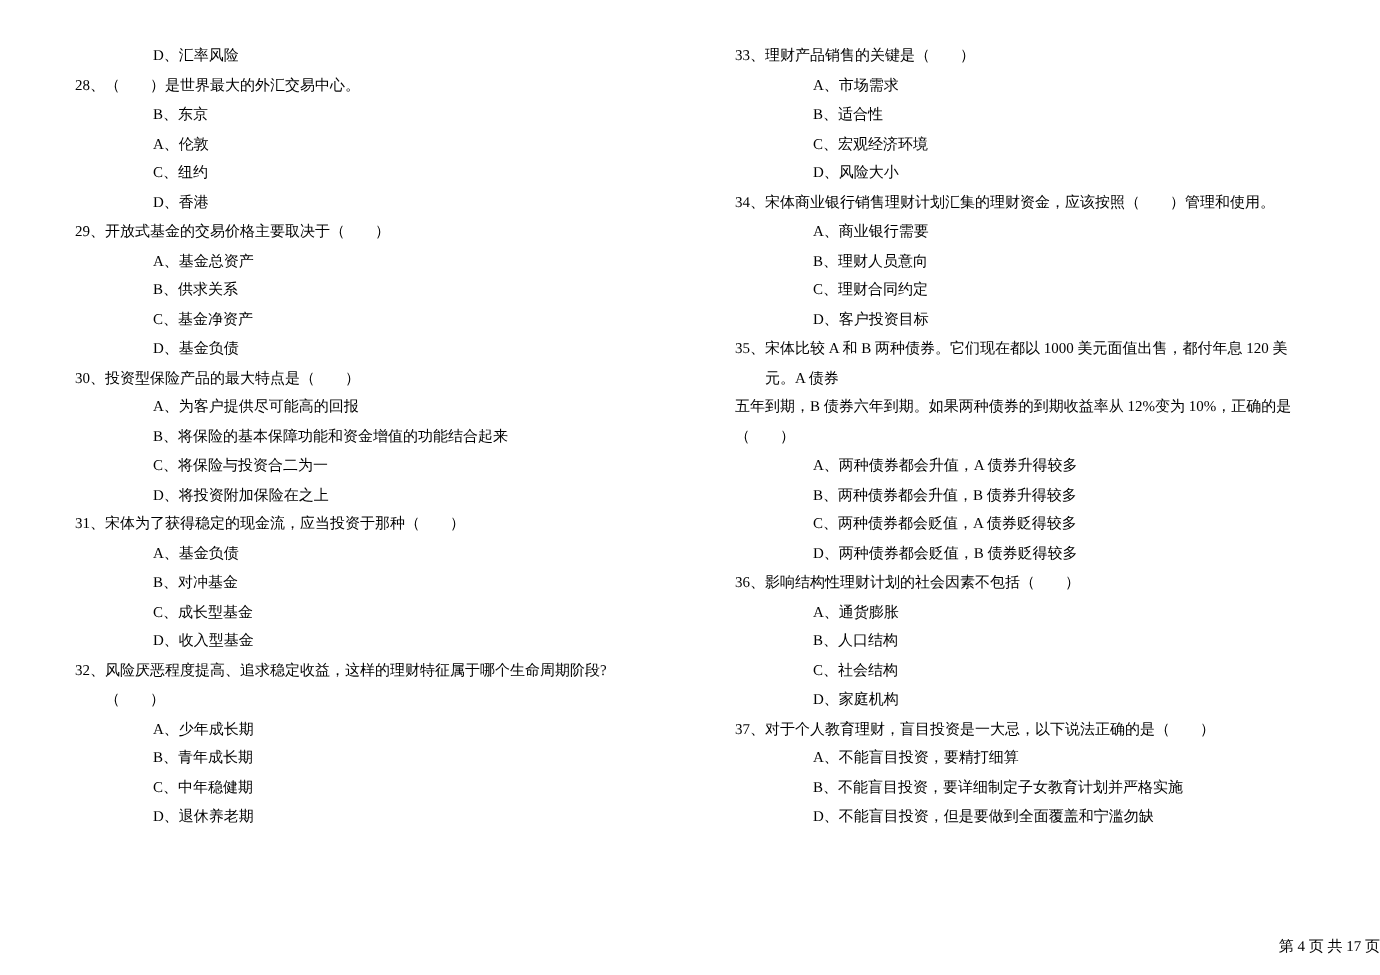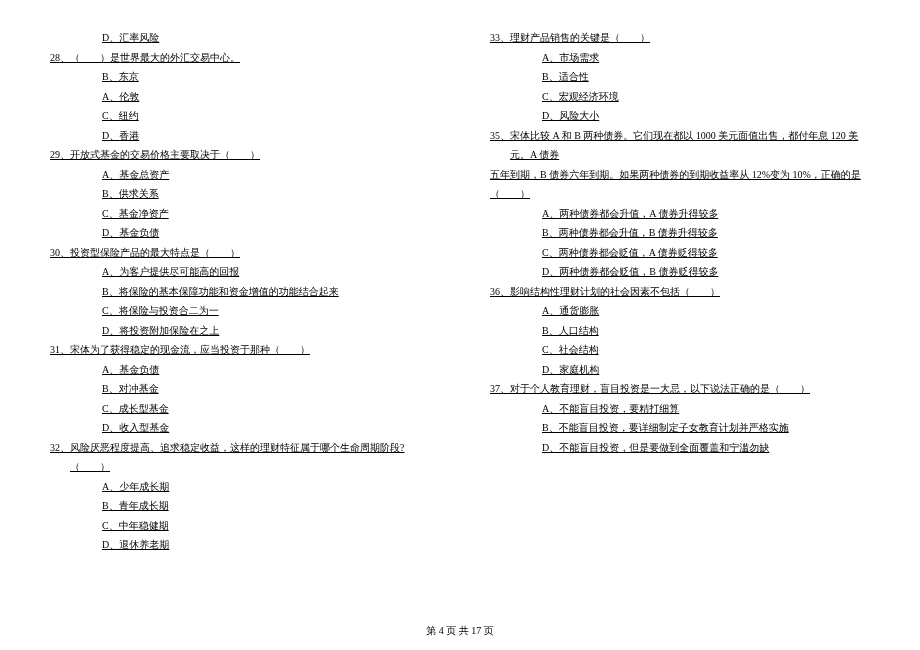--- a/index.html
+++ b/index.html
@@ -13,21 +13,20 @@
       background: #ffffff;
       font-family: "SimSun", "宋体", serif;
       font-size: 10px;
       color: #000000;
       position: relative;
     }
     .page-container {
       display: flex;
       padding: 28px 50px 20px 50px;
       gap: 60px;
-      text-decoration: underline;
     }
     .column {
       flex: 1;
       line-height: 1.95;
     }
     .question {
       margin-bottom: 0;
     }
     .q-text {
       padding-left: 20px;
@@ -37,21 +36,21 @@
       padding-left: 52px;
     }
     .continuation {
       padding-left: 0;
     }
     .footer {
       position: absolute;
       bottom: 12px;
       left: 0;
       right: 0;
-      text-align: center;
+      text-align: right;
       font-size: 10px;
     }
   </style>
 </head>
 <body>
 
 <div class="page-container">
   <div class="column">
     <div class="option">D、汇率风险</div>
 
@@ -98,20 +97,27 @@
 
   <div class="column">
     <div class="question">
       <div class="q-text">33、理财产品销售的关键是（　　）</div>
       <div class="option">A、市场需求</div>
       <div class="option">B、适合性</div>
       <div class="option">C、宏观经济环境</div>
       <div class="option">D、风险大小</div>
     </div>
 
+    <div class="question">
+      <div class="q-text">34、宋体商业银行销售理财计划汇集的理财资金，应该按照（　　）管理和使用。</div>
+      <div class="option">A、商业银行需要</div>
+      <div class="option">B、理财人员意向</div>
+      <div class="option">C、理财合同约定</div>
+      <div class="option">D、客户投资目标</div>
+    </div>
 
     <div class="question">
       <div class="q-text">35、宋体比较 A 和 B 两种债券。它们现在都以 1000 美元面值出售，都付年息 120 美元。A 债券</div>
       <div class="continuation">五年到期，B 债券六年到期。如果两种债券的到期收益率从 12%变为 10%，正确的是（　　）</div>
       <div class="option">A、两种债券都会升值，A 债券升得较多</div>
       <div class="option">B、两种债券都会升值，B 债券升得较多</div>
       <div class="option">C、两种债券都会贬值，A 债券贬得较多</div>
       <div class="option">D、两种债券都会贬值，B 债券贬得较多</div>
     </div>
 

